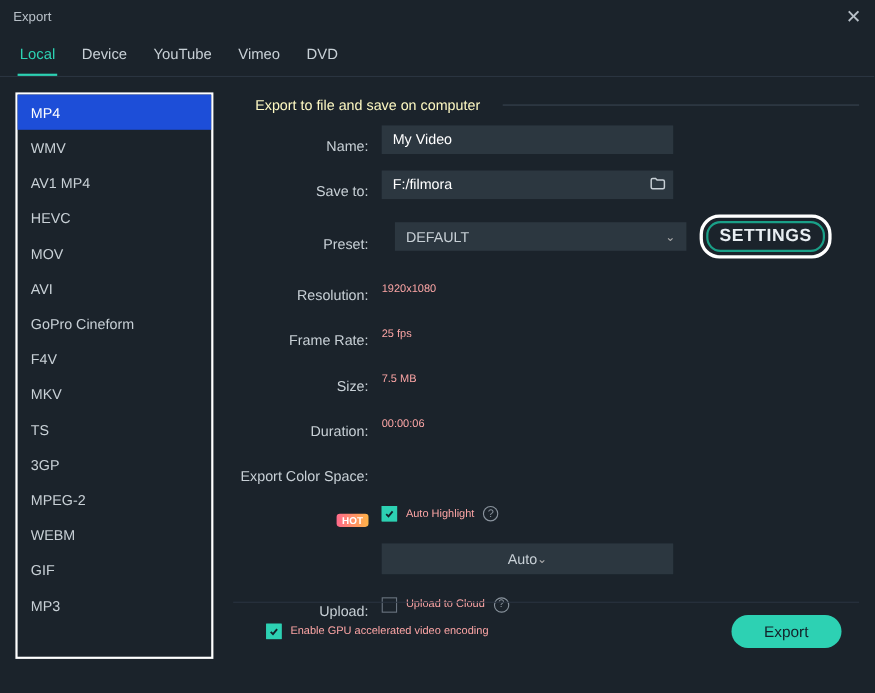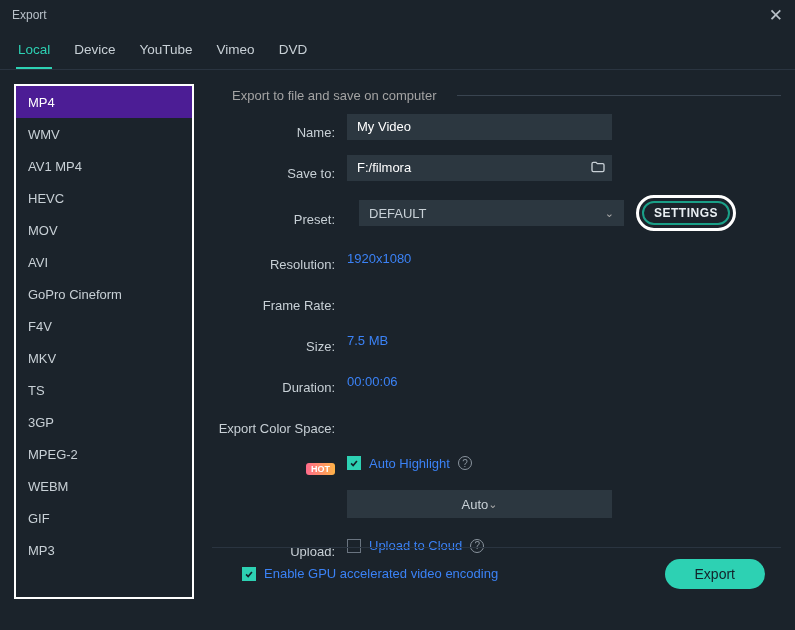--- a/index.html
+++ b/index.html
@@ -43,25 +43,25 @@
   .format-list {
     width: 180px;
     height: 515px;
     border: 2px solid #ffffff;
   }
   .format-item {
     padding: 8.5px 12px;
     cursor: pointer;
     font-size: 13px;
   }
-  .format-item.selected { background: #4c1d95; color: #fff; }
+  .format-item.selected { background: #1d4ed8; color: #fff; }
   .panel { flex: 1; padding-top: 4px; position: relative; }
   .section-label {
     font-size: 13px;
-    color: #a3a3a3;
+    color: #fef9c3;
     margin-bottom: 10px;
     padding-left: 20px;
     display: flex;
     align-items: center;
   }
   .section-label .line { flex:1; margin-left: 20px; border-top: 1px solid #394450; }
   .row {
     display: flex;
     align-items: center;
     margin-bottom: 14px;
@@ -106,27 +106,27 @@
     border-radius: 18px;
     padding: 3px;
     display: inline-flex;
     margin-left: 4px;
   }
   .settings-btn {
     background: #1b232b;
     border: 2px solid #1aa088;
     border-radius: 13px;
     padding: 3px 10px;
-    font-size: 12px;
+    font-size: 16px;
     font-weight: 700;
     letter-spacing: 0.5px;
     color: #e8eef2;
     cursor: pointer;
   }
-  .plain { font-size: 13px; color: #3b82f6; }
+  .plain { font-size: 10px; color: #fca5a5; }
   .hot-badge {
     background: linear-gradient(90deg,#ff6a8b,#ffb347);
     color: #fff;
     font-size: 9px;
     font-weight: 700;
     padding: 1px 5px;
     border-radius: 3px;
     margin-left: auto;
   }
   .checkbox {
@@ -253,20 +253,23 @@
 
     <div class="row">
       <div class="lbl">Resolution:</div>
       <div class="val">
           <span class="plain">1920x1080</span>
         </div>
     </div>
 
     <div class="row">
       <div class="lbl">Frame Rate:</div>
+      <div class="val">
+          <span class="plain">25 fps</span>
+        </div>
     </div>
 
     <div class="row">
       <div class="lbl">Size:</div>
       <div class="val">
           <span class="plain">7.5 MB</span>
         </div>
     </div>
 
     <div class="row">

